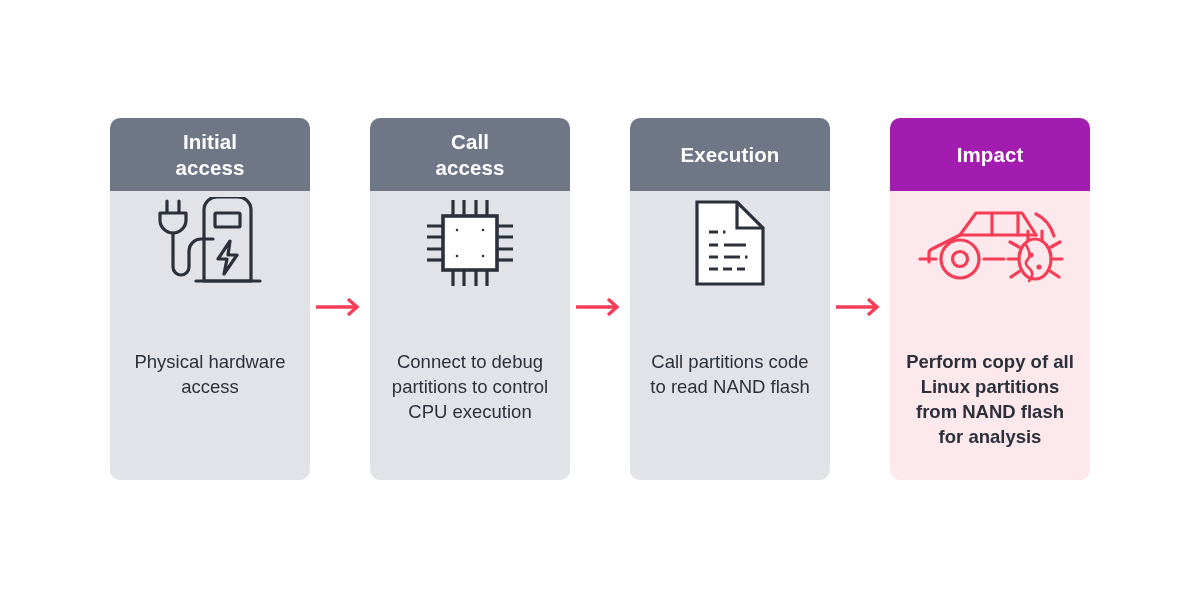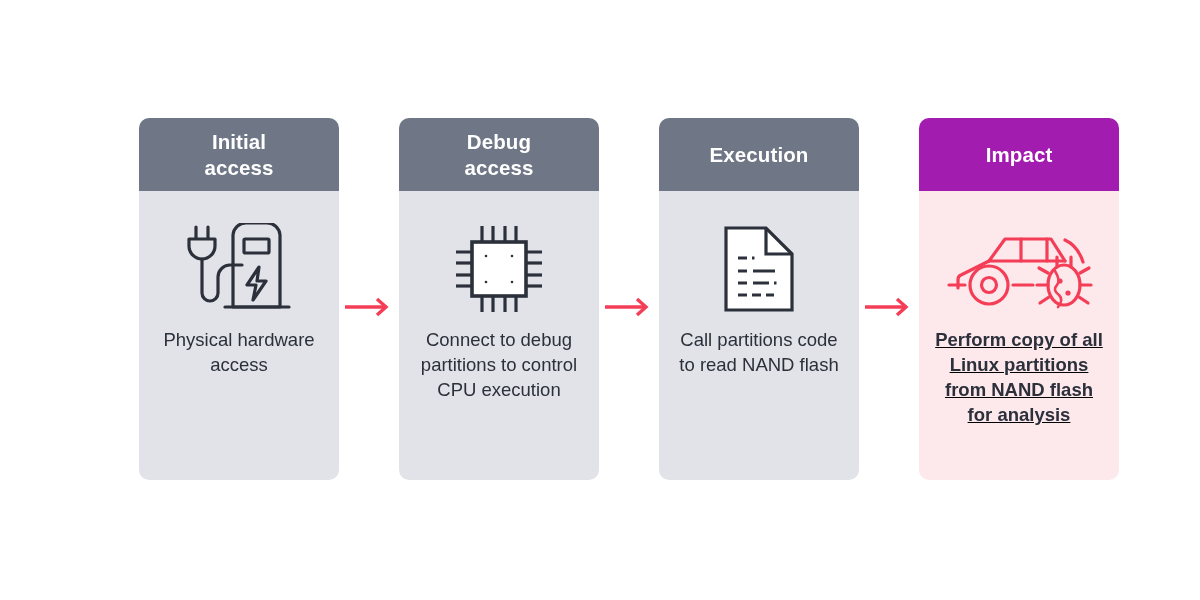--- a/index.html
+++ b/index.html
@@ -10,21 +10,20 @@
   body {
     width: 1200px;
     height: 600px;
     overflow: hidden;
     font-family: "Liberation Sans", sans-serif;
   }
   #stage {
     position: relative;
     width: 1052px;
     height: 600px;
-    margin-left: 29px;
   }
   .flow {
     position: absolute;
     left: 110px;
     top: 118px;
     width: 980px;
     height: 362px;
     display: flex;
     align-items: flex-start;
     justify-content: space-between;
@@ -51,22 +50,22 @@
     line-height: 1.25;
     letter-spacing: 0.1px;
     padding: 0 8px;
     box-sizing: border-box;
   }
   .card-body {
     flex: 1 1 auto;
     display: flex;
     flex-direction: column;
     align-items: center;
-    padding-top: 26px;
-    box-sizing: border-box;
+    box-sizing: border-box;
+    gap: 48px;
   }
   .icon-wrap {
     height: 104px;
     display: flex;
     align-items: center;
     justify-content: center;
   }
   .card-caption {
     text-align: center;
     font-size: 18.5px;
@@ -74,21 +73,21 @@
     color: #2b303b;
     padding: 0 12px;
     box-sizing: border-box;
     margin-top: 6px;
   }
   
   .card.gray .card-head { background: #6f7786; }
   .card.gray .card-body { background: #e1e3e8; }
   
   .card.red .card-head { background: #a21caf; }
-  .card.red .card-body { background: #fde8ec; text-decoration: underline; }
+  .card.red .card-body { background: #fde8ec; }
   .card.red .card-caption {
     font-weight: bold;
     color: #2b303b;
   }
   .arrow {
     flex: 0 0 60px;
     height: 362px;
     position: relative;
   }
   .arrow svg {
@@ -138,21 +137,21 @@
     <div class="arrow">
       <svg width="48" height="22" viewBox="0 0 48 22" fill="none" stroke="#f43d56" stroke-width="3.4" stroke-linecap="butt" stroke-linejoin="miter">
         <path d="M0 11 H40"></path>
         <path d="M32 3 L41 11 L32 19"></path>
       </svg>
     </div>
 
     <div class="card gray">
       <div class="card-head">
         <span>
-          <span>Debug</span><br>
+          <span>Call</span><br>
           <span>access</span>
         </span>
       </div>
       <div class="card-body">
         <div class="icon-wrap">
           <svg width="92" height="90" viewBox="0 0 92 90" fill="none" stroke="#2b303b" stroke-width="3.2" stroke-linecap="butt">
 
             <rect x="19" y="18" width="54" height="54" fill="#ffffff" stroke-width="3.6"></rect>
 
             <path d="M29 2 v16"></path>

